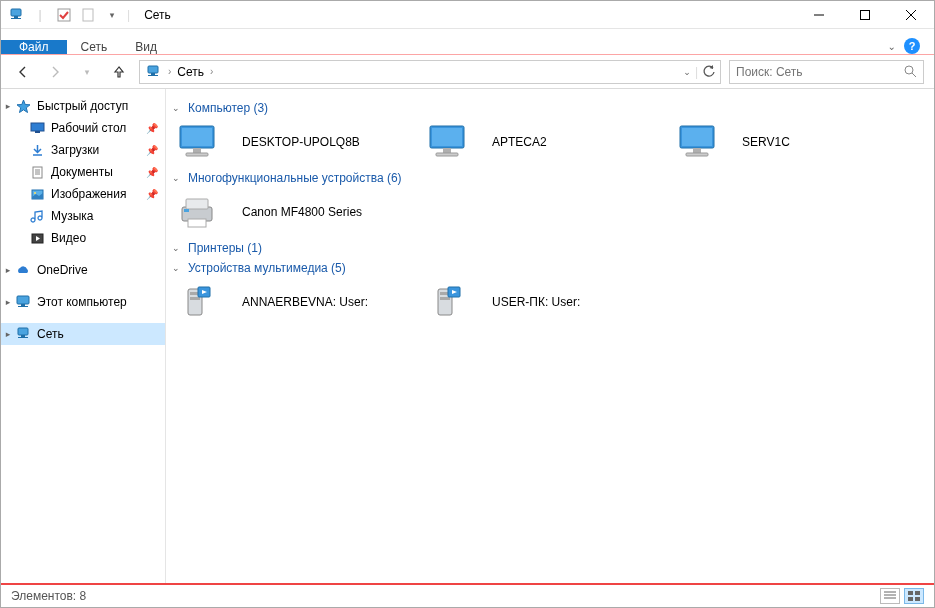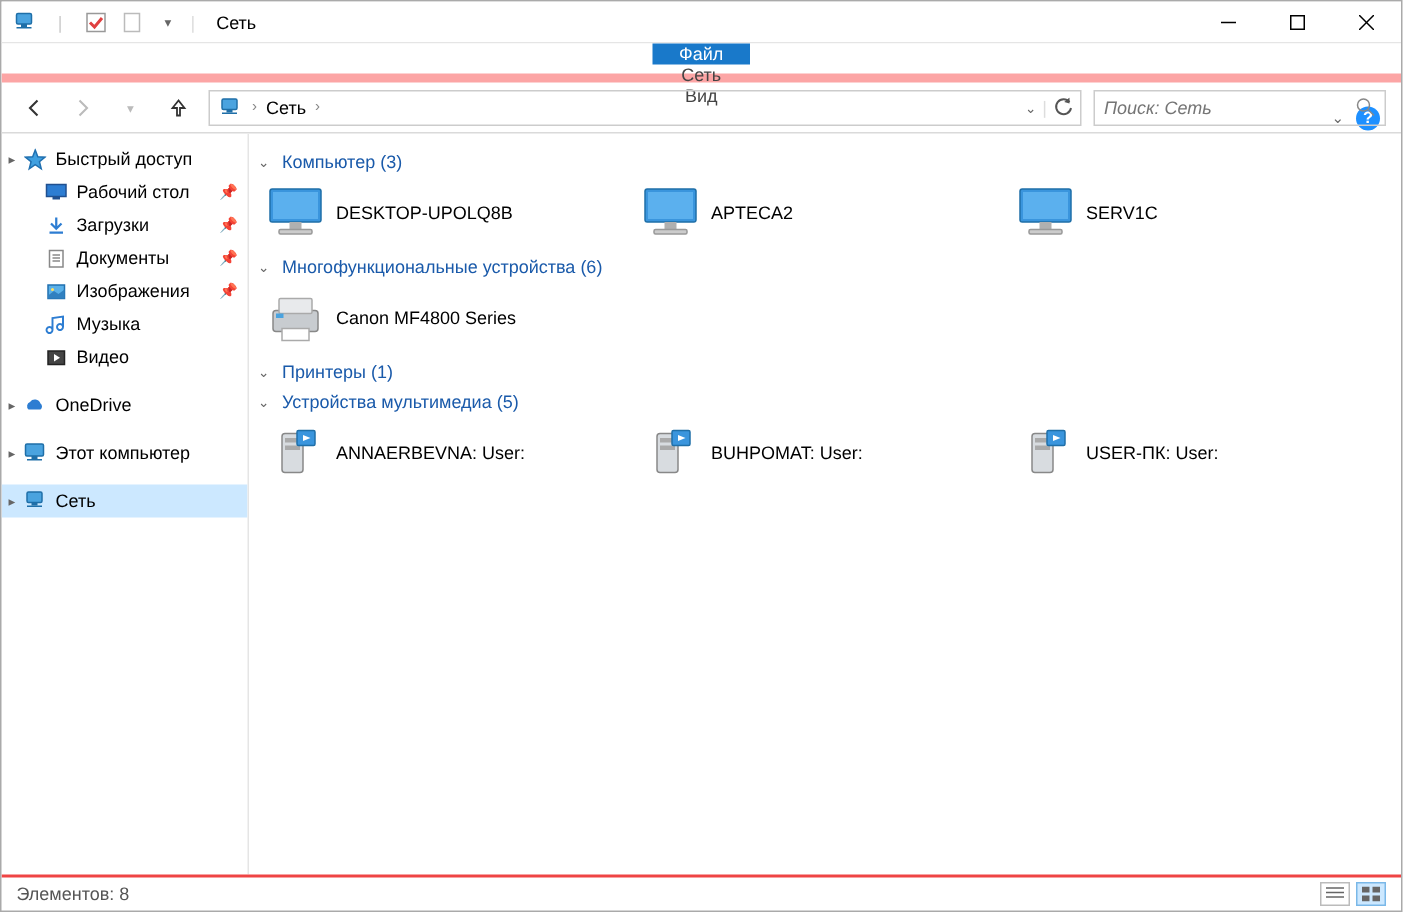--- a/index.html
+++ b/index.html
@@ -7,57 +7,57 @@
 
 
 .titlebar { height: 28px; display: flex; align-items: center; background: #fff; border-bottom: 1px solid #e5e5e5; }
 .qat { display: flex; align-items: center; gap: 6px; padding-left: 6px; }
 .qat-icon { width: 18px; height: 18px; display: flex; align-items: center; justify-content: center; }
 .titlebar .title { margin-left: 14px; color: #000; }
 .win-controls { margin-left: auto; display: flex; }
 .win-btn { width: 46px; height: 28px; display: flex; align-items: center; justify-content: center; }
 
 
-.ribbon { height: 26px; display: flex; align-items: center; border-bottom: 6px solid #fca5a5; background: #fff; flex-direction: column; }
+.ribbon { height: 26px; display: flex; align-items: flex-end; border-bottom: 1px solid #fca5a5; background: #fff; }
 .ribbon-tab { padding: 0 14px; display: flex; align-items: center; color: #444; cursor: default; }
 .ribbon-tab.file { background: #1979ca; color: #fff; padding: 0 18px; }
 .ribbon-right { margin-left: auto; display: flex; align-items: center; gap: 8px; padding-right: 14px; color: #666; }
 .help-icon { width: 16px; height: 16px; border-radius: 50%; background: #1e90ff; color: #fff; display: flex; align-items: center; justify-content: center; font-size: 11px; font-weight: bold; }
 
 
 .navbar { height: 34px; display: flex; align-items: center; padding: 4px 10px; gap: 8px; border-bottom: 1px solid #dadada; }
 .nav-arrow { width: 24px; height: 24px; display: flex; align-items: center; justify-content: center; color: #555; }
 .nav-arrow.disabled { color: #bbb; }
 .breadcrumb { flex: 1; height: 24px; border: 1px solid #ccc; display: flex; align-items: center; padding: 0 4px; gap: 4px; }
 .breadcrumb .bc-icon { width: 18px; height: 18px; display: flex; align-items: center; justify-content: center; }
 .breadcrumb .sep { color: #888; font-size: 10px; padding: 0 2px; }
 .breadcrumb .refresh { margin-left: auto; display: flex; align-items: center; gap: 4px; }
 .searchbox { width: 195px; height: 24px; border: 1px solid #ccc; display: flex; align-items: center; padding: 0 6px; color: #888; }
-.searchbox input { border: none; outline: none; flex: 1; color: #a16207; font-style: italic; }
+.searchbox input { border: none; outline: none; flex: 1; color: #a16207; }
 .searchbox .mag { color: #888; }
 
 
 .body { flex: 1; display: flex; overflow: hidden; }
 
 
 .sidebar { width: 165px; border-right: 1px solid #e5e5e5; padding-top: 6px; overflow: hidden; }
 .side-group { margin-bottom: 10px; }
 .side-item { display: flex; align-items: center; height: 22px; padding-left: 28px; gap: 6px; color: #000; cursor: default; position: relative; }
 .side-item.root { padding-left: 14px; }
 .side-item.selected { background: #cce8ff; }
 .side-item .chev { position: absolute; left: 2px; font-size: 9px; color: #666; width: 10px; text-align: center; }
 .side-item .pin { margin-left: auto; margin-right: 6px; color: #888; font-size: 10px; }
 .side-icon { width: 16px; height: 16px; display: flex; align-items: center; justify-content: center; }
 
 
 .content { flex: 1; overflow-y: auto; padding: 6px 6px 6px 4px; }
 .group-header { display: flex; align-items: center; color: #1a5aaa; margin: 6px 0 4px 2px; cursor: default; }
 .group-header .chev { font-size: 9px; color: #666; margin-right: 6px; width: 10px; }
 .item-grid { display: flex; flex-wrap: wrap; }
-.item-tile { width: 250px; display: flex; align-items: center; padding: 4px 6px; gap: 6px; cursor: default; }
+.item-tile { width: 250px; display: flex; align-items: center; padding: 4px 6px; gap: 24px; cursor: default; }
 .tile-icon { width: 42px; height: 38px; display: flex; align-items: center; justify-content: center; flex-shrink: 0; }
 .tile-label { color: #000; }
 
 
 .statusbar { height: 24px; border-top: 2px solid #ef4444; display: flex; align-items: center; padding: 0 10px; color: #555; }
 .statusbar .views { margin-left: auto; display: flex; gap: 4px; }
 .view-btn { width: 20px; height: 16px; border: 1px solid #bbb; display: flex; align-items: center; justify-content: center; font-size: 8px; color: #666; }
 .view-btn.active { background: #cce8ff; border-color: #7ab8e8; }
 
 
@@ -374,32 +374,20 @@
       <div class="item-tile">
         <span class="tile-icon">
           <svg width="42" height="38" viewBox="0 0 42 38">
               <rect x="12" y="6" width="14" height="26" rx="2" fill="#d8dce0" stroke="#888"></rect>
               <rect x="14" y="9" width="10" height="3" fill="#aaa"></rect>
               <rect x="14" y="14" width="10" height="3" fill="#aaa"></rect>
               <rect x="22" y="4" width="12" height="10" rx="1" fill="#3a95dd" stroke="#1f6fa8"></rect>
               <path d="M26 7 L31 9 L26 11 Z" fill="#fff"></path>
             </svg>
         </span>
-        <span class="tile-label">BUHPOMAT: User:</span>
-      </div>
-      <div class="item-tile">
-        <span class="tile-icon">
-          <svg width="42" height="38" viewBox="0 0 42 38">
-              <rect x="12" y="6" width="14" height="26" rx="2" fill="#d8dce0" stroke="#888"></rect>
-              <rect x="14" y="9" width="10" height="3" fill="#aaa"></rect>
-              <rect x="14" y="14" width="10" height="3" fill="#aaa"></rect>
-              <rect x="22" y="4" width="12" height="10" rx="1" fill="#3a95dd" stroke="#1f6fa8"></rect>
-              <path d="M26 7 L31 9 L26 11 Z" fill="#fff"></path>
-            </svg>
-        </span>
         <span class="tile-label">USER-ПК: User:</span>
       </div>
     </div>
 
   </div>
 </div>
 
 <div class="statusbar">
   <span>Элементов: 8</span>
   <div class="views">

